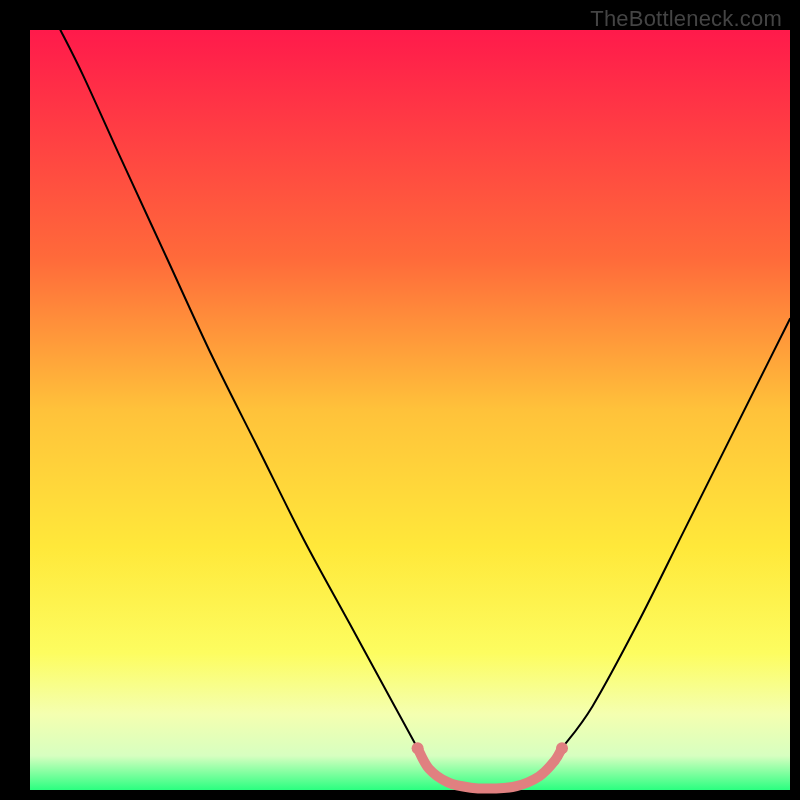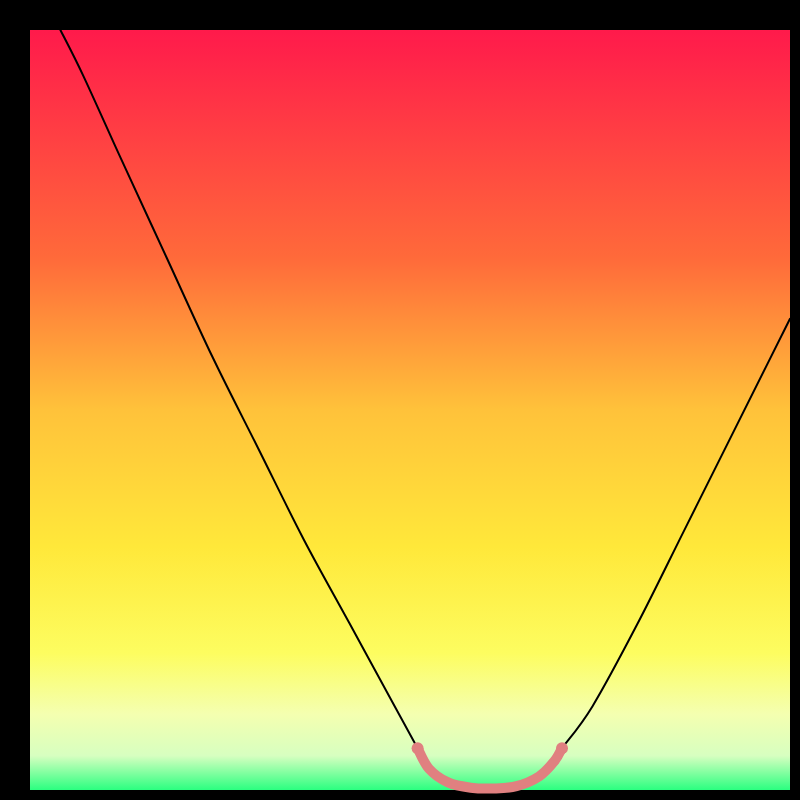--- a/index.html
+++ b/index.html
@@ -51,13 +51,14 @@
     </defs>
     <rect id="plot-bg" x="30" y="30" width="760" height="760" fill="url(#bg-grad)"></rect>
     <g id="series-layer">
         <path d="M 60.400000000000006 30 C 64.2 37.6, 73.06666666666666 54.066666666666684, 83.2 75.60000000000002 C 93.33333333333334 97.13333333333335, 107.26666666666668 128.80000000000004, 121.2 159.20000000000005 C 135.13333333333333 189.60000000000005, 151.6 225.06666666666666, 166.79999999999998 258 C 181.99999999999997 290.93333333333334, 197.2 325.1333333333333, 212.4 356.8 C 227.60000000000002 388.4666666666667, 242.8 417.6, 258 448 C 273.2 478.4, 288.4 510.0666666666667, 303.59999999999997 539.2 C 318.79999999999995 568.3333333333334, 334 594.9333333333333, 349.2 622.8 C 364.4 650.6666666666666, 383.4 685.5, 394.8 706.4 C 406.20000000000005 727.3, 413.8 741.2333333333333, 417.6 748.2" fill="none" stroke="#000000" stroke-width="2" stroke-linecap="round" stroke-linejoin="round"></path>
         <path d="M 562 748.2 C 567.0666666666666 741.2333333333333, 579.7333333333333 727.3, 592.4 706.4 C 605.0666666666666 685.5, 622.8 651.9333333333333, 638 622.8 C 653.2 593.6666666666666, 668.4 561.9999999999999, 683.6 531.5999999999999 C 698.8000000000001 501.19999999999993, 715.2666666666668 468.26666666666665, 729.2 440.4 C 743.1333333333333 412.5333333333333, 757.0666666666666 384.66666666666663, 767.1999999999999 364.4 C 777.3333333333333 344.1333333333333, 786.2 326.4, 790 318.8" fill="none" stroke="#000000" stroke-width="2" stroke-linecap="round" stroke-linejoin="round"></path>
         <path d="M 417.6 748.2 C 419.5 751.62, 423.93333333333334 763.02, 429 768.72 C 434.06666666666666 774.4200000000001, 441.0333333333334 779.2333333333333, 448.00000000000006 782.4 C 454.9666666666667 785.5666666666666, 463.2 786.7066666666667, 470.79999999999995 787.72 C 478.3999999999999 788.7333333333333, 485.99999999999994 788.7333333333333, 493.59999999999997 788.48 C 501.2 788.2266666666667, 508.80000000000007 788.2266666666667, 516.4000000000001 786.2 C 524.0000000000001 784.1733333333334, 532.8666666666668 780.5, 539.2 776.32 C 545.5333333333333 772.1400000000001, 550.6 765.8066666666666, 554.4 761.12 C 558.1999999999999 756.4333333333334, 560.7333333333333 750.3533333333334, 562 748.2" fill="none" stroke="#e08080" stroke-width="10" stroke-linecap="round" stroke-linejoin="round"></path>
         <circle cx="417.6" cy="748.2" r="6" fill="#e08080"></circle>
         <circle cx="562" cy="748.2" r="6" fill="#e08080"></circle>
       </g>
   </svg>
+  <div class="attribution">TheBottleneck.com</div>
 </div>
 
 </body></html>

